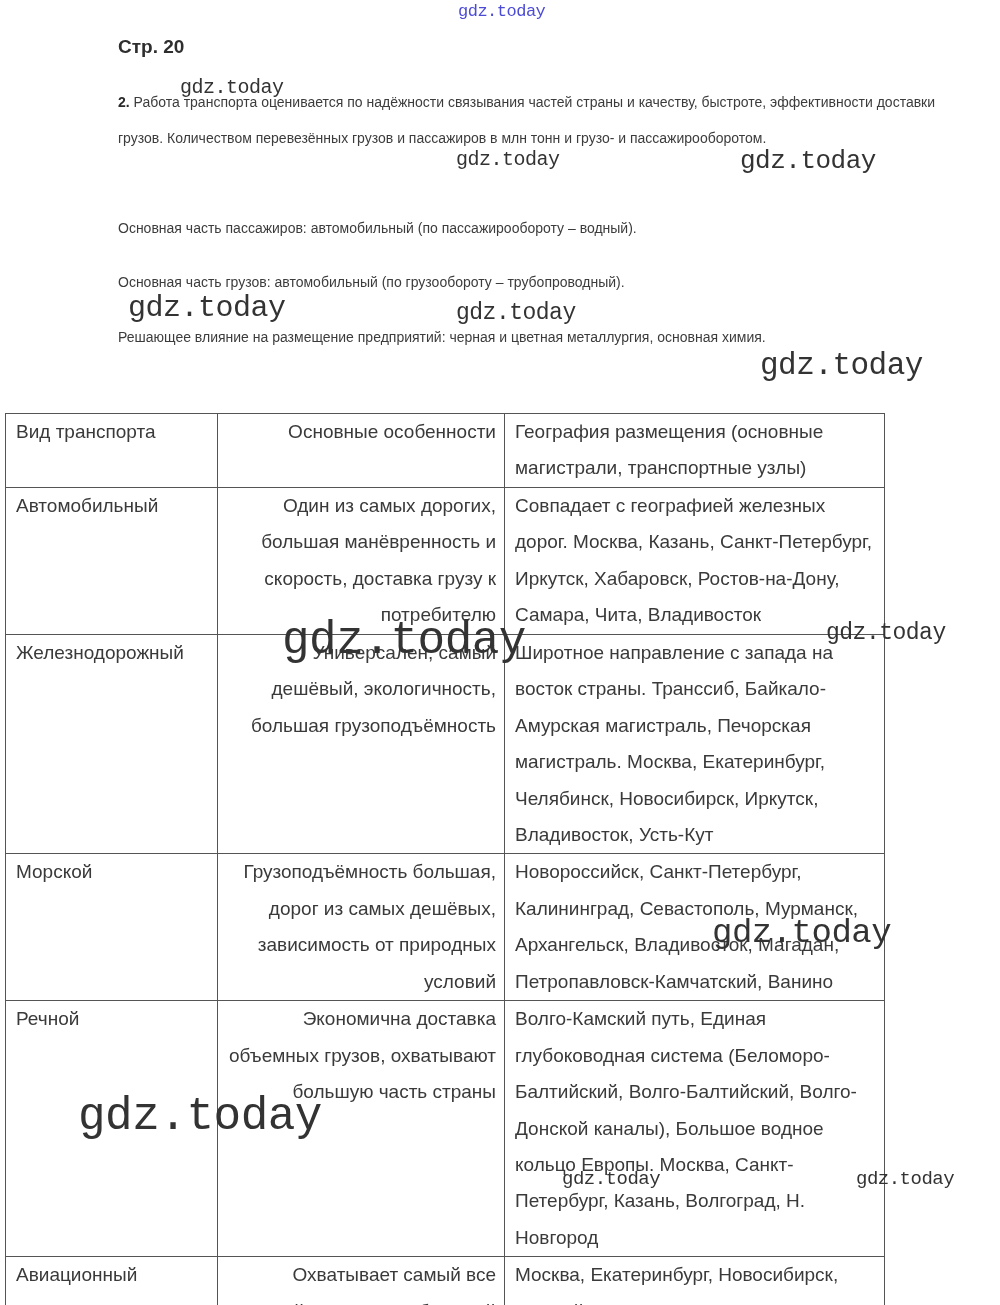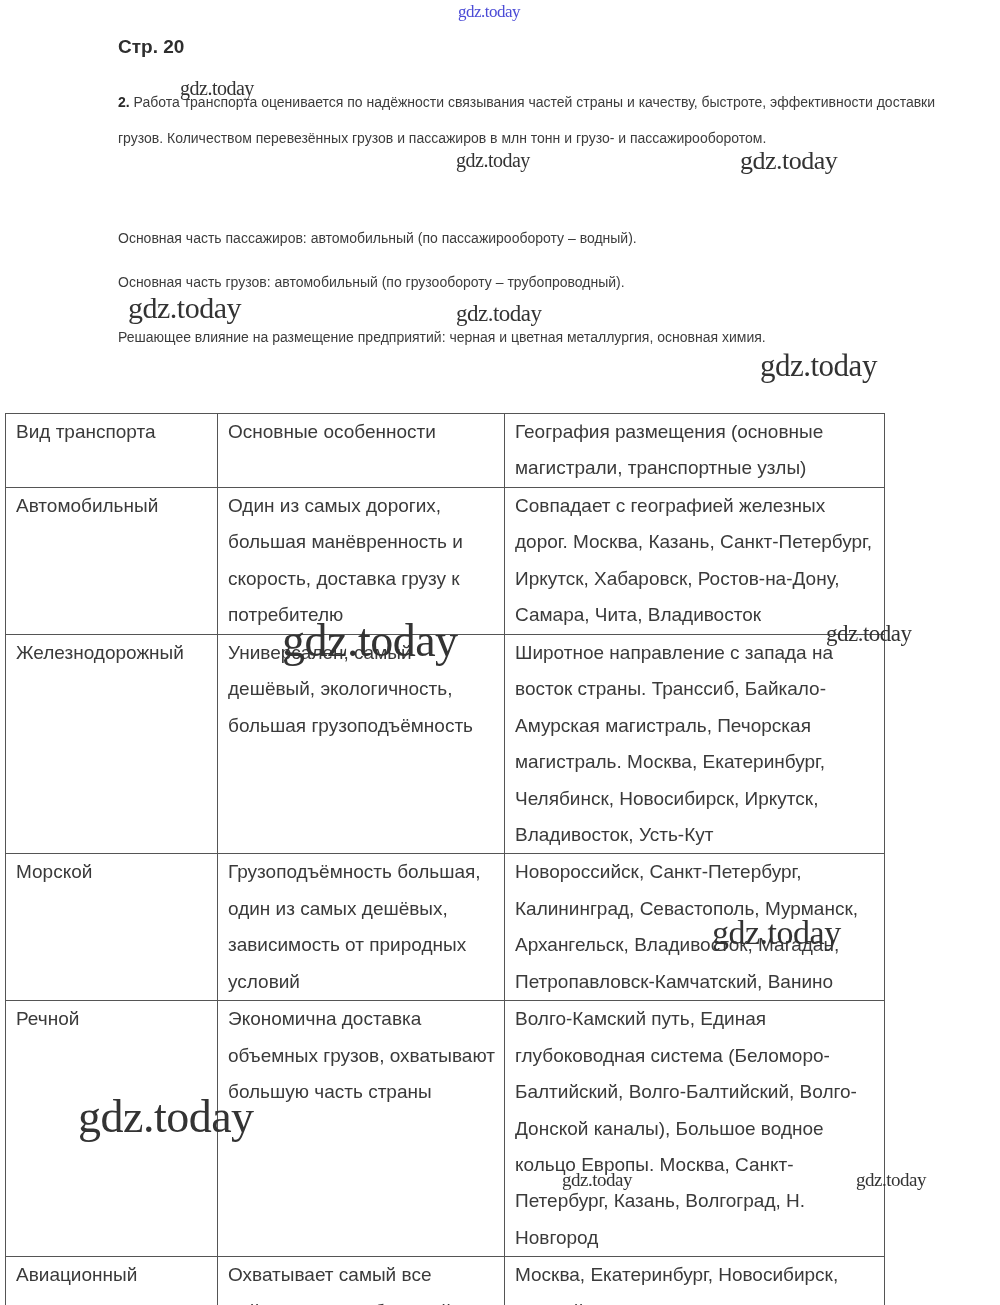--- a/index.html
+++ b/index.html
@@ -1,43 +1,43 @@
 <!DOCTYPE html>
 <html><head>
 <meta charset="utf-8">
 <style>
   html, body { margin: 0; padding: 0; background: #ffffff; }
   body { width: 1000px; height: 1305px; position: relative; overflow: hidden;
          font-family: "Liberation Sans", sans-serif; color: #3a3a3a; }
-  .wm { position: absolute; font-family: Liberation Serif, serif; color: #333; white-space: nowrap; letter-spacing: -0.5px; line-height: 1; }
+  .wm { position: absolute; font-family: Liberation Mono, monospace; color: #333; white-space: nowrap; letter-spacing: -0.5px; line-height: 1; }
   .wm-top { left: 458px; top: 3px; font-size: 17px; color: #4b4bd6; }
   .page-title { position: absolute; left: 118px; top: 36px; font-size: 19px; font-weight: bold; color: #2e2e2e; }
   .para { position: absolute; left: 118px; width: 820px; font-size: 14px; line-height: 36px; color: #3c3c3c; }
   .para b { color: #2a2a2a; }
   table.main { position: absolute; left: 5px; top: 413px; border-collapse: collapse; table-layout: fixed; width: 880px; }
   table.main td { border: 1.5px solid #555; vertical-align: top; padding: 0 8px 0 10px; font-size: 19px; line-height: 36.4px; color: #3a3a3a; }
   td.c1 { width: 193px; }
-  td.c2 { width: 268px; }
+  td.c2 { width: 268px; text-align: right; }
   td.c3 { }
 </style>
 </head>
 <body>
 
 <div class="wm wm-top">gdz.today</div>
 <div class="wm" style="left:180px;top:78px;font-size:20px;">gdz.today</div>
 <div class="wm" style="left:456px;top:150px;font-size:20px;">gdz.today</div>
 <div class="wm" style="left:740px;top:148px;font-size:26px;">gdz.today</div>
 <div class="wm" style="left:128px;top:293px;font-size:30px;">gdz.today</div>
 <div class="wm" style="left:456px;top:302px;font-size:23px;">gdz.today</div>
 <div class="wm" style="left:760px;top:350px;font-size:31px;">gdz.today</div>
 
 <div class="page-title">Стр. 20</div>
 
 <div class="para" style="top:84px;"><b>2.</b> <span>Работа транспорта оценивается по надёжности связывания частей страны и качеству, быстроте, эффективности доставки грузов. Количеством перевезённых грузов и пассажиров в млн тонн и грузо- и пассажирооборотом.</span></div>
-<div class="para" style="top:220px;">Основная часть пассажиров: автомобильный (по пассажирообороту – водный).</div>
+<div class="para" style="top:210px;">Основная часть пассажиров: автомобильный (по пассажирообороту – водный).</div>
 <div class="para" style="top:264px;">Основная часть грузов: автомобильный (по грузообороту – трубопроводный).</div>
 <div class="para" style="top:319px;">Решающее влияние на размещение предприятий: черная и цветная металлургия, основная химия.</div>
 
 <table class="main">
   <tbody>
       <tr style="height:74px;">
     <td class="c1">Вид транспорта</td>
     <td class="c2">Основные особенности</td>
     <td class="c3">География размещения (основные магистрали, транспортные узлы)</td>
   </tr>
@@ -46,21 +46,21 @@
     <td class="c2">Один из самых дорогих, большая манёвренность и скорость, доставка грузу к потребителю</td>
     <td class="c3">Совпадает с географией железных дорог. Москва, Казань, Санкт-Петербург, Иркутск, Хабаровск, Ростов-на-Дону, Самара, Чита, Владивосток</td>
   </tr>
   <tr style="height:182px;">
     <td class="c1">Железнодорожный</td>
     <td class="c2">Универсален, самый дешёвый, экологичность, большая грузоподъёмность</td>
     <td class="c3">Широтное направление с запада на восток страны. Транссиб, Байкало-Амурская магистраль, Печорская магистраль. Москва, Екатеринбург, Челябинск, Новосибирск, Иркутск, Владивосток, Усть-Кут</td>
   </tr>
   <tr style="height:147px;">
     <td class="c1">Морской</td>
-    <td class="c2">Грузоподъёмность большая, один из самых дешёвых, зависимость от природных условий</td>
+    <td class="c2">Грузоподъёмность большая, дорог из самых дешёвых, зависимость от природных условий</td>
     <td class="c3">Новороссийск, Санкт-Петербург, Калининград, Севастополь, Мурманск, Архангельск, Владивосток, Магадан, Петропавловск-Камчатский, Ванино</td>
   </tr>
   <tr style="height:183px;">
     <td class="c1">Речной</td>
     <td class="c2">Экономична доставка объемных грузов, охватывают большую часть страны</td>
     <td class="c3">Волго-Камский путь, Единая глубоководная система (Беломоро-Балтийский, Волго-Балтийский, Волго-Донской каналы), Большое водное кольцо Европы. Москва, Санкт-Петербург, Казань, Волгоград, Н. Новгород</td>
   </tr>
   <tr style="height:110px;margin-top:36px;">
     <td class="c1">Авиационный</td>
     <td class="c2">Охватывает самый все районы страны, быстрый</td>

